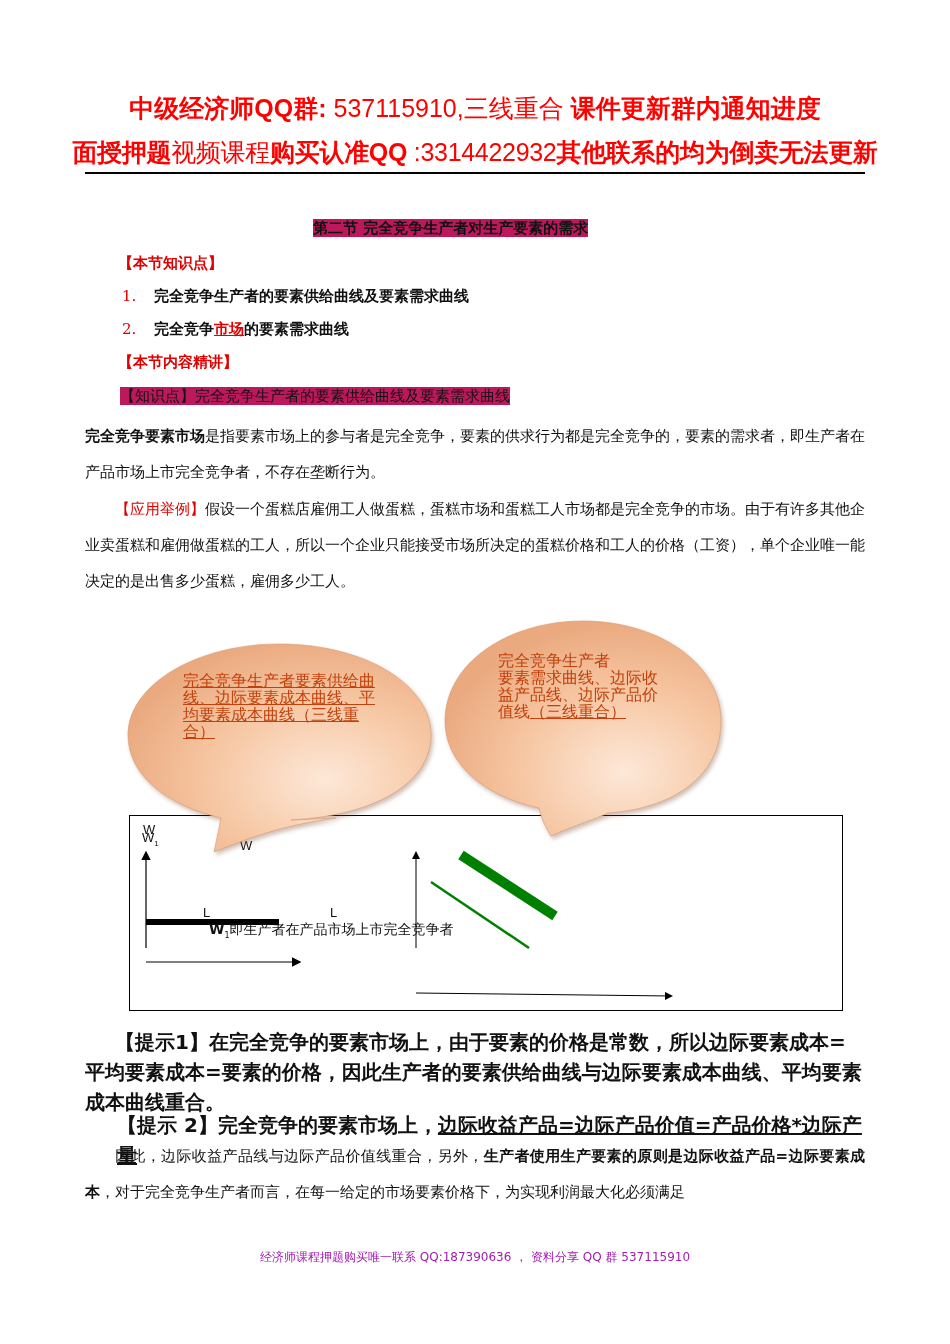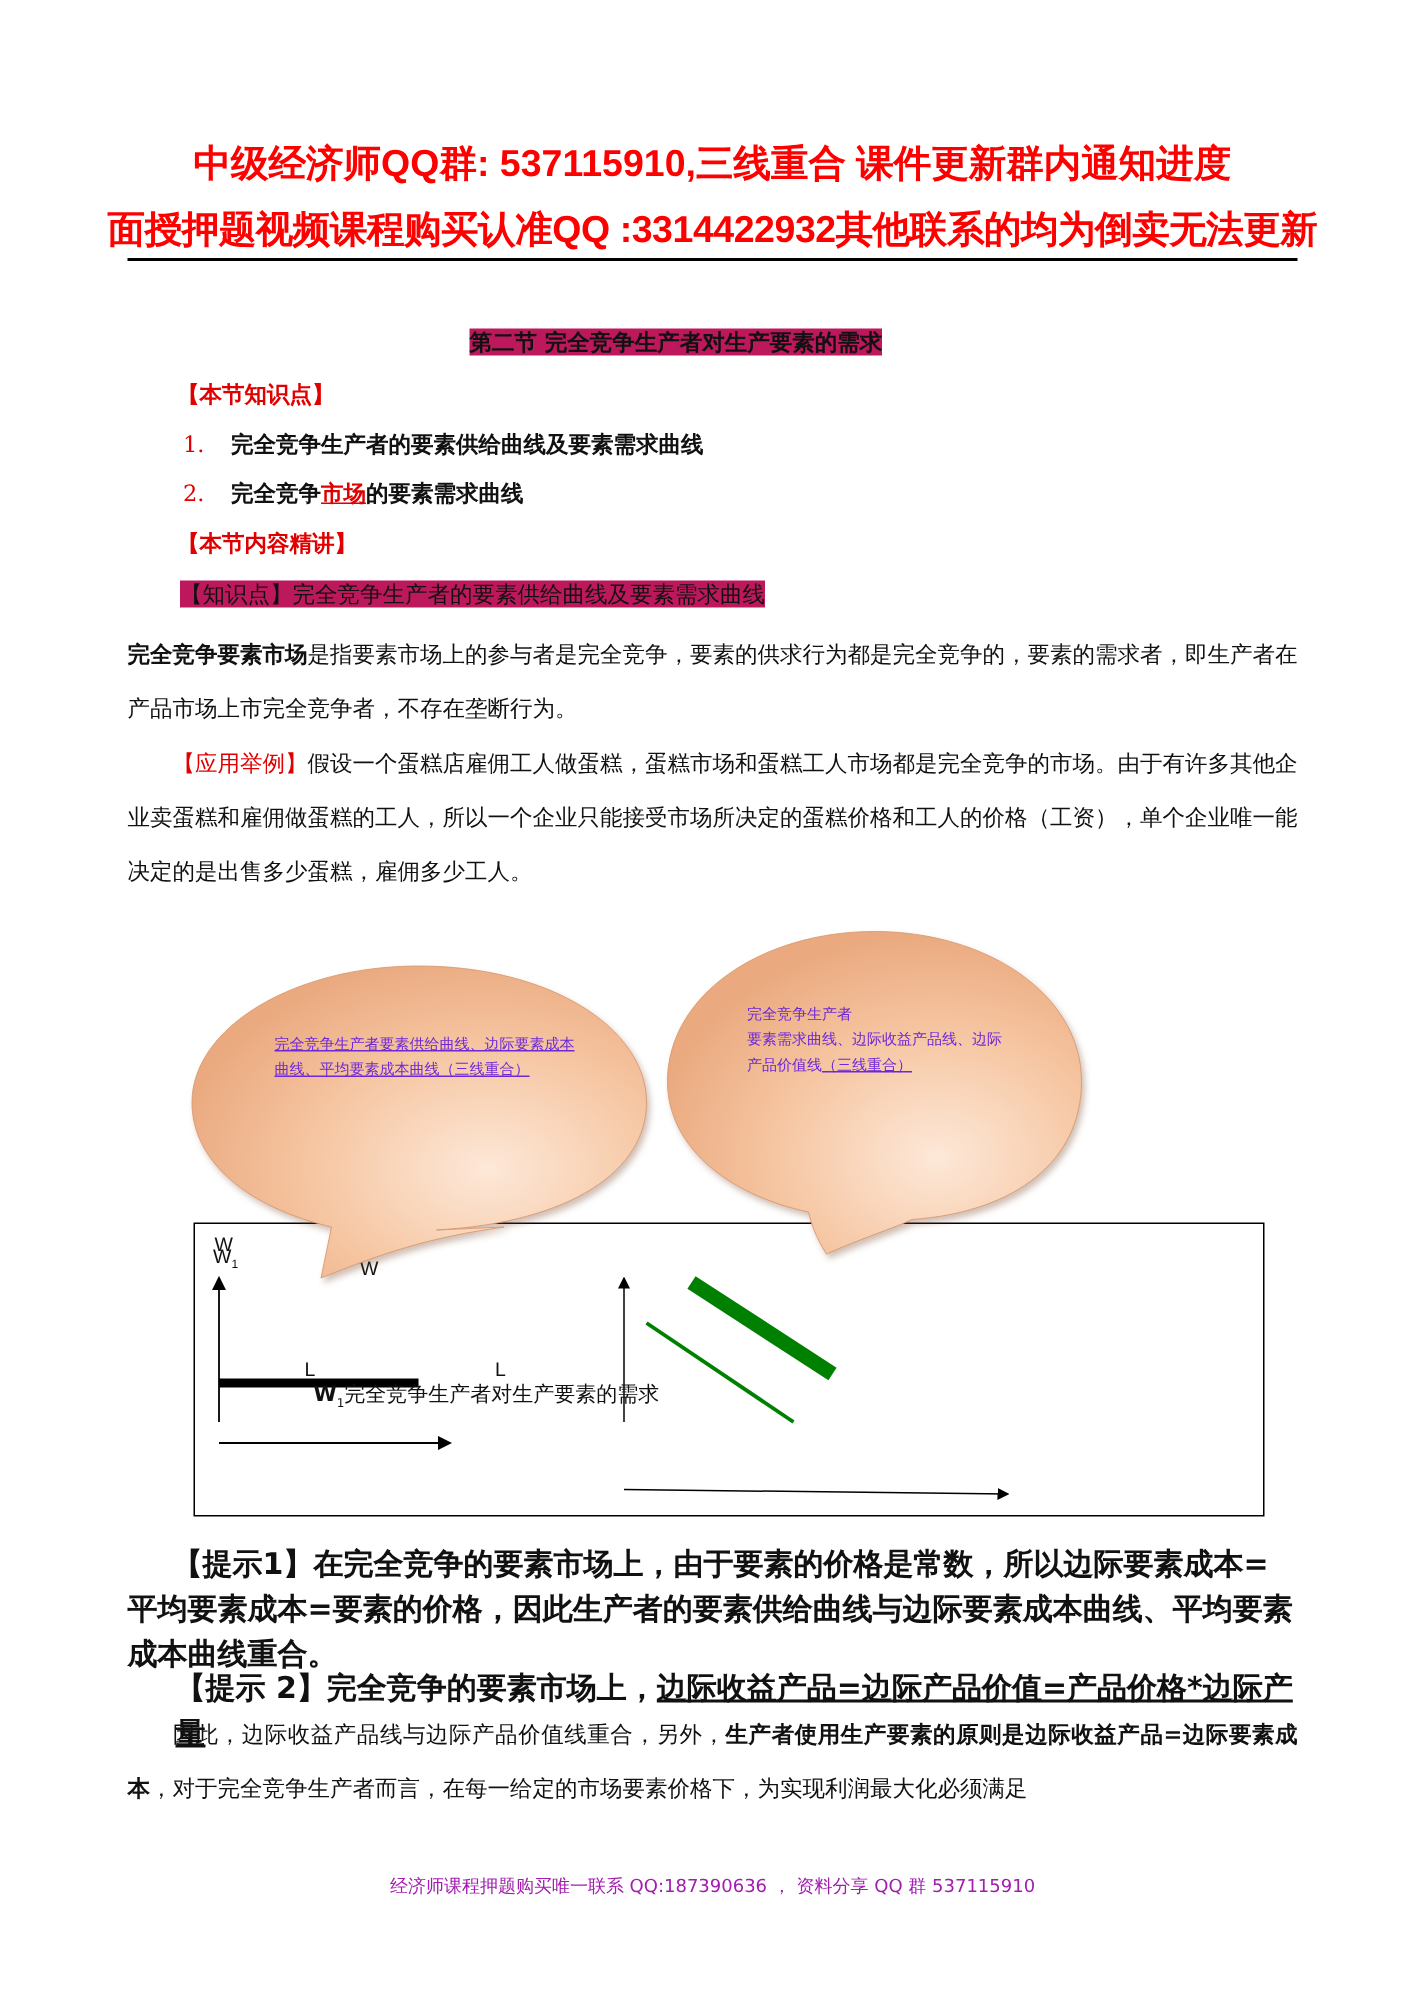--- a/index.html
+++ b/index.html
@@ -3,32 +3,32 @@
 <meta charset="utf-8">
 <style>
   html, body { margin: 0; padding: 0; background: #ffffff; }
   body { width: 950px; height: 1344px; position: relative; overflow: hidden;
          font-family: "DejaVu Serif", "Liberation Serif", serif; color: #111; }
   .abs { position: absolute; }
   .banner { left: 0; width: 950px; text-align: center; font-family: "Liberation Sans", "DejaVu Sans", sans-serif;
             font-weight: bold; color: #ff0000; white-space: nowrap; }
   .banner1 { top: 92px; font-size: 25px; }
   .banner2 { top: 136px; font-size: 25px; letter-spacing: -0.3px; }
-  .banner .thin { font-weight: bold; }
+  .banner .thin { font-weight: normal; }
   .rule { left: 85px; top: 172px; width: 780px; height: 2px; background: #000; }
   .hl { background: #be185d; }
   .section-title { top: 219px; left: 313px; font-size: 15px; font-weight: bold; font-family: "DejaVu Sans", sans-serif; }
   .red { color: #e00000; }
   .kp-head { left: 118px; font-size: 15px; font-weight: bold; font-family: "DejaVu Sans", sans-serif; }
   .list-item { left: 122px; font-size: 15px; font-family: "DejaVu Sans", sans-serif; font-weight: bold; }
   .list-item .num { color: #e00000; font-weight: normal; font-family: "DejaVu Serif", serif; display: inline-block; width: 32px; }
   .underline-red { text-decoration: underline; text-decoration-color: #e00000; color: #e00000; }
   .para { left: 85px; width: 780px; font-size: 15px; line-height: 36px; text-align: justify; }
   .bold { font-weight: bold; font-family: "DejaVu Sans", sans-serif; }
-  .bubble-text { font-size: 10px; line-height: 17px; font-family: "DejaVu Sans", sans-serif; color: #6d28d9; margin-top: 16px; }
+  .bubble-text { font-size: 16px; line-height: 17px; font-family: "DejaVu Sans", sans-serif; color: #c2410c; }
   .bubble-text .ul { text-decoration: underline; }
   .diagram { left: 129px; top: 815px; width: 714px; height: 196px; border: 1.5px solid #000; box-sizing: border-box; background: #fff; }
   .dlabel { font-family: "Liberation Sans", "DejaVu Sans", sans-serif; font-size: 13px; color: #111; }
   .hint { left: 85px; width: 780px; font-size: 20px; line-height: 30px; }
   .footer { top: 1249px; left: 0; width: 950px; text-align: center; font-size: 12px; color: #a21caf; font-family: "DejaVu Sans", sans-serif; }
 </style>
 </head>
 <body>
 
 <div class="abs banner banner1">
@@ -80,21 +80,21 @@
 
   <line x1="332" y1="40" x2="426" y2="101" stroke="#008000" stroke-width="10"></line>
   <line x1="302" y1="67" x2="400" y2="133" stroke="#008000" stroke-width="2.5"></line>
 </svg>
 
 <span class="abs dlabel" style="left:143px;top:822px;">W</span>
 <span class="abs dlabel" style="left:240px;top:838px;">W</span>
 <span class="abs dlabel" style="left:142px;top:830px;text-align:center;"><span>W</span><sub style="font-size:8px;">1</sub></span>
 <span class="abs dlabel" style="left:203px;top:905px;">L</span>
 <span class="abs dlabel" style="left:330px;top:905px;">L</span>
-<span class="abs" style="left:209px;top:921px;font-size:14px;font-family:'DejaVu Sans',sans-serif;"><span style="font-weight:bold;">W</span><sub style="font-size:8px;">1</sub><span>完全竞争生产者对生产要素的需求</span></span>
+<span class="abs" style="left:209px;top:921px;font-size:14px;font-family:'DejaVu Sans',sans-serif;"><span style="font-weight:bold;">W</span><sub style="font-size:8px;">1</sub><span>即生产者在产品市场上市完全竞争者</span></span>
 
 <svg class="abs" style="left:126px;top:640px;" width="320" height="225">
   <defs>
     <radialGradient id="bg1" cx="65%" cy="65%" r="70%">
       <stop offset="0%" stop-color="#fde8d8"></stop>
       <stop offset="55%" stop-color="#f6c6a2"></stop>
       <stop offset="100%" stop-color="#eaa97f"></stop>
     </radialGradient>
   </defs>
   <path d="M153,4 C240,4 305,45 305,95 C305,140 255,175 165,180 L210,178 C160,185 130,195 88,212 L95,178 C40,165 2,135 2,95 C2,45 70,4 153,4 Z" fill="url(#bg1)" stroke="#d99a72" stroke-width="0.6" filter="drop-shadow(2px 3px 2px rgba(120,70,40,0.35))"></path>

